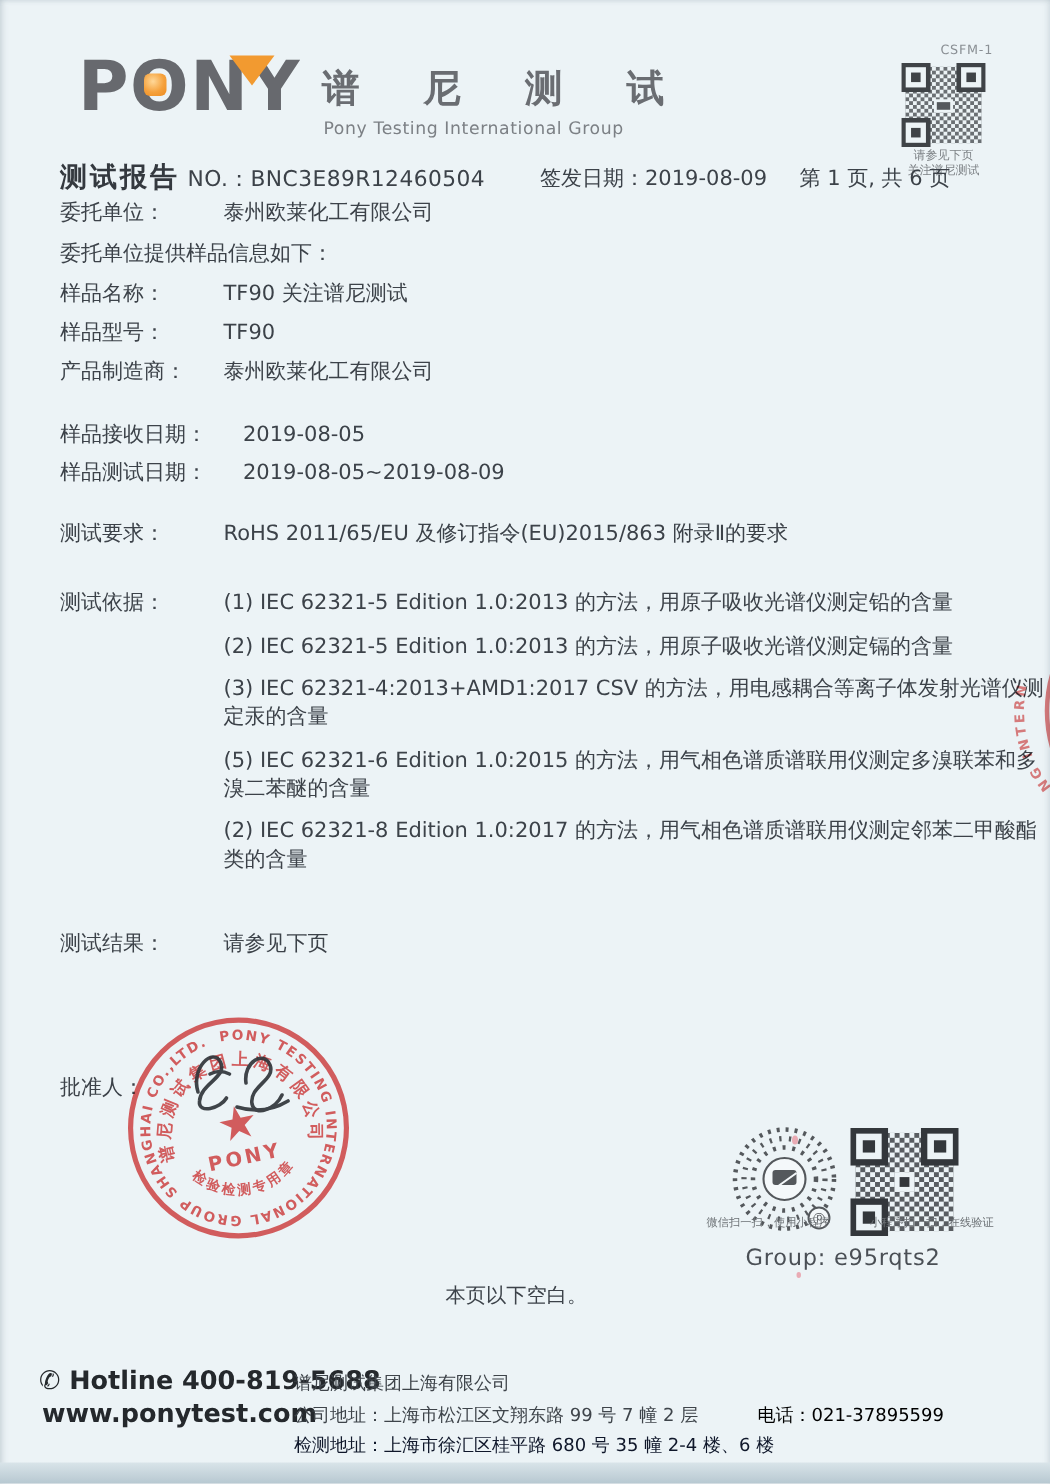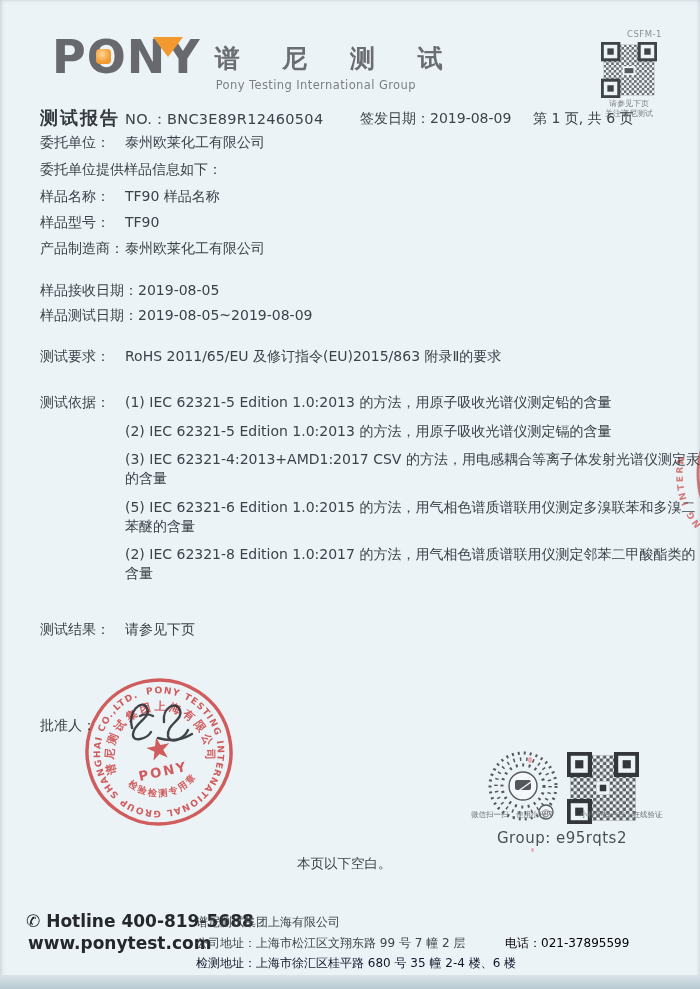--- a/index.html
+++ b/index.html
@@ -26,21 +26,21 @@
   .form-code{position:absolute;right:38px;top:29px;font-size:8.5px;color:#8a8f94;letter-spacing:.5px;}
   .hdr-qr{position:absolute;left:601px;top:42px;}
   .hdr-qr-caption{position:absolute;left:592px;top:99px;width:74px;text-align:center;
     font-size:8px;line-height:10px;color:#7d8286;}
   
   .title{position:absolute;left:40px;top:106px;font-size:18px;font-weight:700;color:#34393f;letter-spacing:2px;}
   .no-line{position:absolute;left:125px;top:110px;font-size:14.5px;letter-spacing:.3px;}
   .issue-line{position:absolute;left:360px;top:110px;font-size:14px;}
   .page-info{position:absolute;left:533px;top:110px;font-size:14px;}
   
-  .row{position:absolute;left:40px;display:flex;font-size:14px;line-height:19px;}
+  .row{position:absolute;left:40px;display:flex;font-size:14px;line-height:19px;gap:24px;}
   .row .lbl{flex:0 0 85px;}
   .row.wide .lbl{flex:0 0 98px;}
   .basis-items div{margin-bottom:9.5px;}
   
   .stamp{position:absolute;left:83px;top:676px;width:152px;height:152px;
     transform:rotate(-12deg);mix-blend-mode:multiply;opacity:.93;}
   .signature{position:absolute;left:116px;top:692px;width:84px;height:62px;}
   .edge-stamp{position:absolute;right:0;top:372px;width:52px;height:205px;overflow:hidden;
     mix-blend-mode:multiply;opacity:.8;}
   
@@ -115,21 +115,21 @@
 
   <div class="row" style="top:133px">
     <span class="lbl">委托单位：</span>
     <span>泰州欧莱化工有限公司</span>
   </div>
   <div class="row" style="top:160px">
     <span>委托单位提供样品信息如下：</span>
   </div>
   <div class="row" style="top:187px">
     <span class="lbl">样品名称：</span>
-    <span>TF90 样品名称</span>
+    <span>TF90 关注谱尼测试</span>
   </div>
   <div class="row" style="top:213px">
     <span class="lbl">样品型号：</span>
     <span>TF90</span>
   </div>
   <div class="row" style="top:239px">
     <span class="lbl">产品制造商：</span>
     <span>泰州欧莱化工有限公司</span>
   </div>
   <div class="row wide" style="top:281px">

